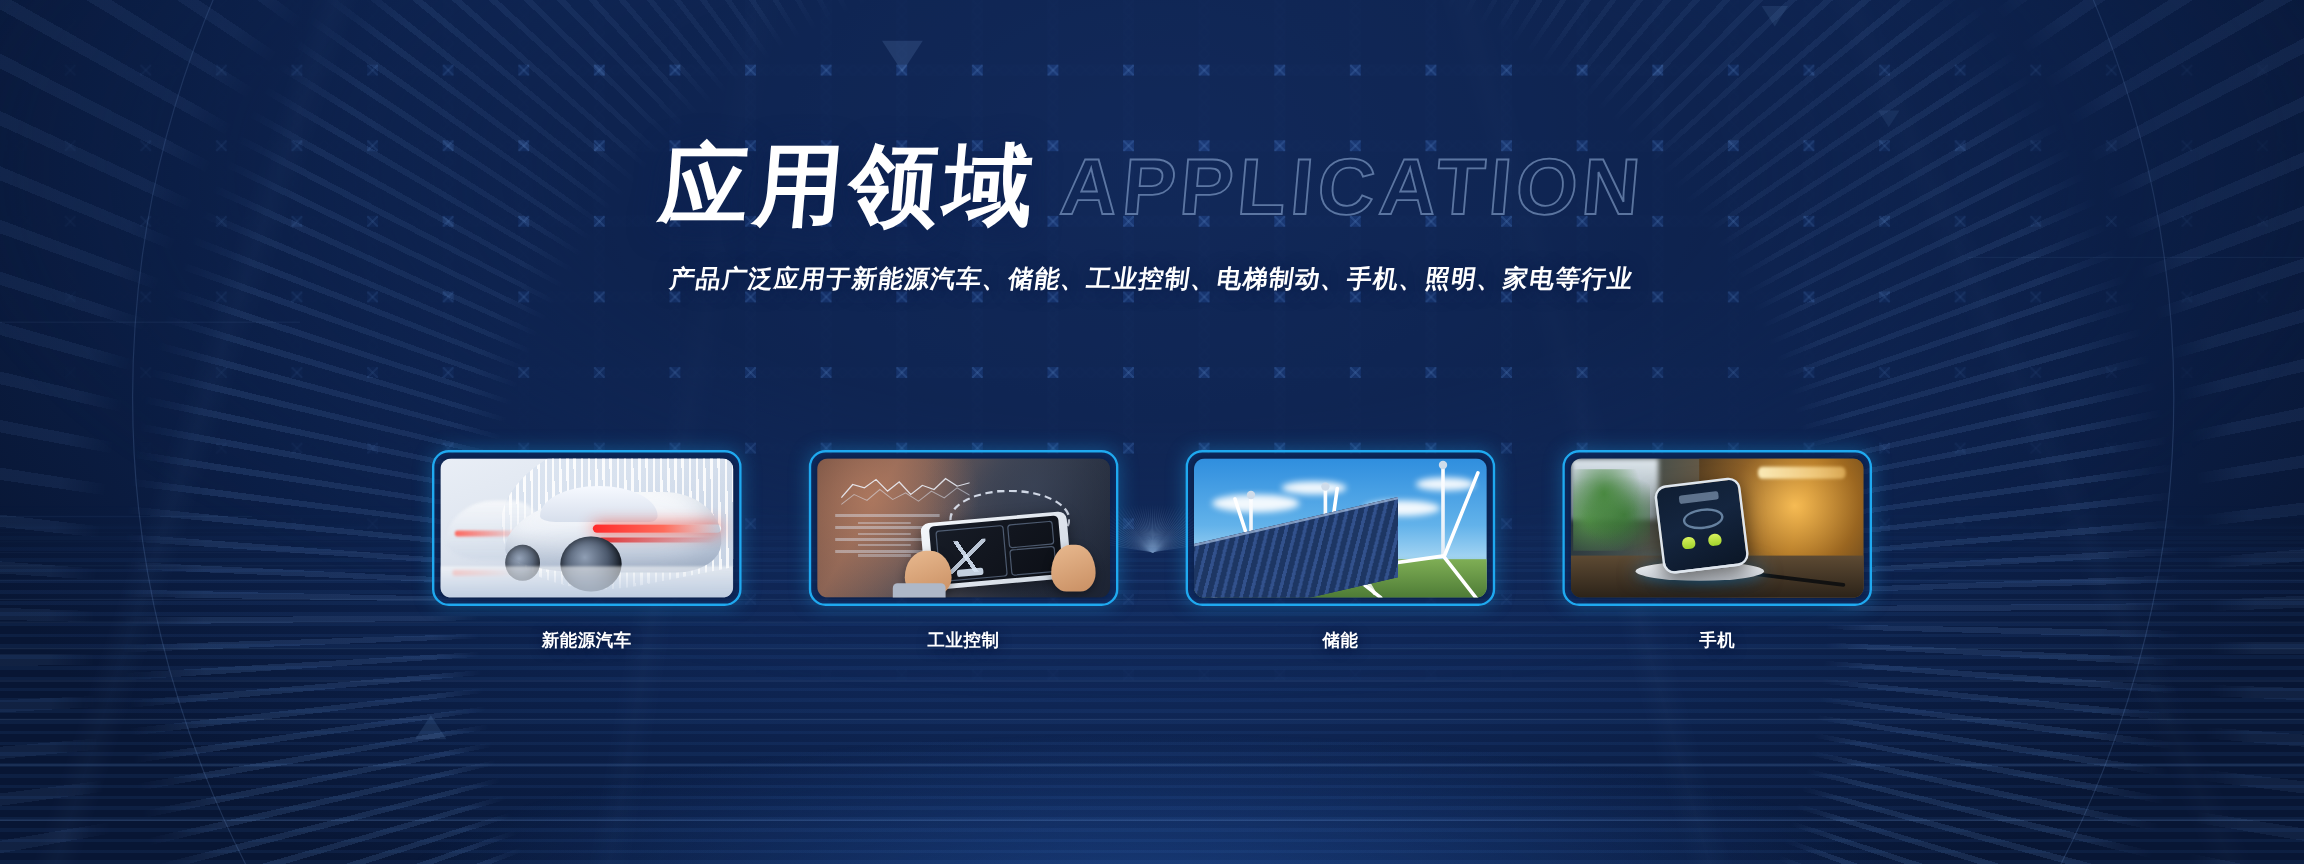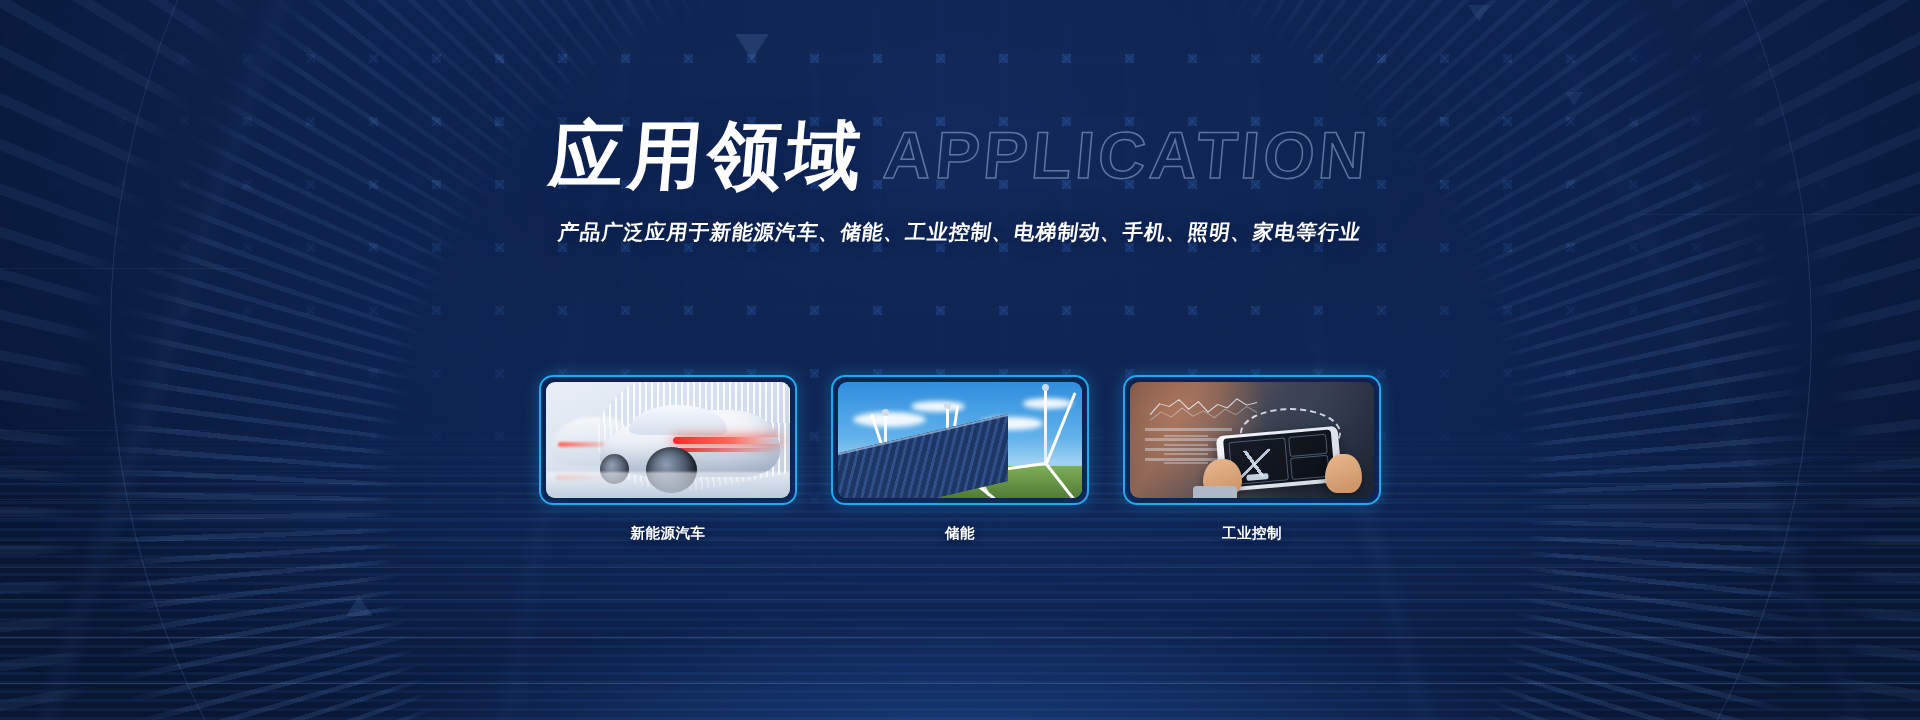--- a/index.html
+++ b/index.html
@@ -162,21 +162,21 @@
     letter-spacing:1.2px;
     transform:skewX(-8deg);
     font-family:"DejaVu Sans","Liberation Sans",sans-serif;
     text-shadow:0 2px 14px rgba(8,25,70,.9);
   }
 
   
   .cards{
     position:absolute;left:0;right:0;top:375px;
     display:flex;justify-content:center;align-items:flex-start;
-    gap:34px;
+    gap:56px;
   }
   .card{ width:258px; }
   .frame{
     position:relative;
     height:130px;
     border:2px solid #1fa9f0;
     border-radius:14px;
     padding:5px;
     box-sizing:border-box;
     background:rgba(10,28,66,.55);
@@ -590,20 +590,54 @@
             <div class="floorref"></div>
           </div>
         </div>
       </div>
       <div class="cap">新能源汽车</div>
     </div>
 
     <div class="card">
       <div class="frame">
         <div class="shot">
+          <div class="art indu">
+            <div class="blur"></div>
+            <div class="chart">
+              <svg viewBox="0 0 100 40" preserveAspectRatio="none">
+                <polyline points="0,30 9,14 18,18 27,8 36,22 45,11 54,26 63,15 72,20 81,7 90,16 100,12" fill="none" stroke="rgba(240,246,255,.85)" stroke-width="1.2"></polyline>
+                <polyline points="0,38 10,26 20,33 30,20 40,32 50,24 60,34 70,22 80,30 90,18 100,27" fill="none" stroke="rgba(225,236,250,.5)" stroke-width="1"></polyline>
+              </svg>
+            </div>
+            <div class="bars"></div>
+            <div class="bars2"></div>
+            <div class="dial"></div>
+            <div class="sparks"></div>
+            <div class="tablet">
+              <div class="screen">
+                <div class="cellA">
+                  <div class="robot"></div>
+                  <div class="robotbase"></div>
+                </div>
+                <div class="cellB"></div>
+                <div class="cellC"></div>
+              </div>
+            </div>
+            <div class="hand left"></div>
+            <div class="hand right"></div>
+            <div class="sleeve"></div>
+          </div>
+        </div>
+      </div>
+      <div class="cap">工业控制</div>
+    </div>
+
+    <div class="card">
+      <div class="frame">
+        <div class="shot">
           <div class="art solar">
             <div class="cloud" style="left:6%;top:26%;width:30%;height:13%"></div>
             <div class="cloud" style="left:30%;top:16%;width:22%;height:10%"></div>
             <div class="cloud" style="left:58%;top:30%;width:26%;height:11%"></div>
             <div class="cloud" style="left:76%;top:14%;width:20%;height:9%"></div>
             <div class="grassy"></div>
             <div class="turbine" style="left:72%;top:4%;width:26%;height:66%">
               <div class="mast"></div>
                 <div class="hub"></div>
               <div class="blade" style="transform:rotate(22deg)"></div>
@@ -632,50 +666,40 @@
               <div class="blade" style="transform:rotate(270deg)"></div>
             </div>
             <div class="panels2"></div>
             <div class="panels"></div>
           </div>
         </div>
       </div>
       <div class="cap">储能</div>
     </div>
 
+
     <div class="card">
       <div class="frame">
         <div class="shot">
-          <div class="art indu">
-            <div class="blur"></div>
-            <div class="chart">
-              <svg viewBox="0 0 100 40" preserveAspectRatio="none">
-                <polyline points="0,30 9,14 18,18 27,8 36,22 45,11 54,26 63,15 72,20 81,7 90,16 100,12" fill="none" stroke="rgba(240,246,255,.85)" stroke-width="1.2"></polyline>
-                <polyline points="0,38 10,26 20,33 30,20 40,32 50,24 60,34 70,22 80,30 90,18 100,27" fill="none" stroke="rgba(225,236,250,.5)" stroke-width="1"></polyline>
-              </svg>
+          <div class="art phone">
+            <div class="warm"></div>
+            <div class="window"></div>
+            <div class="plant"></div>
+            <div class="lamp"></div>
+            <div class="desk"></div>
+            <div class="cable"></div>
+            <div class="glow"></div>
+            <div class="pad"></div>
+            <div class="stand"></div>
+            <div class="device">
+              <div class="ui1"></div>
+              <div class="ring2"></div>
+              <div class="bud b1"></div>
+              <div class="bud b2"></div>
             </div>
-            <div class="bars"></div>
-            <div class="bars2"></div>
-            <div class="dial"></div>
-            <div class="sparks"></div>
-            <div class="tablet">
-              <div class="screen">
-                <div class="cellA">
-                  <div class="robot"></div>
-                  <div class="robotbase"></div>
-                </div>
-                <div class="cellB"></div>
-                <div class="cellC"></div>
-              </div>
-            </div>
-            <div class="hand left"></div>
-            <div class="hand right"></div>
-            <div class="sleeve"></div>
           </div>
         </div>
       </div>
-      <div class="cap">工业控制</div>
+      <div class="cap">手机</div>
     </div>
-
-
 
   </div>
 </div>
 
 </body></html>

